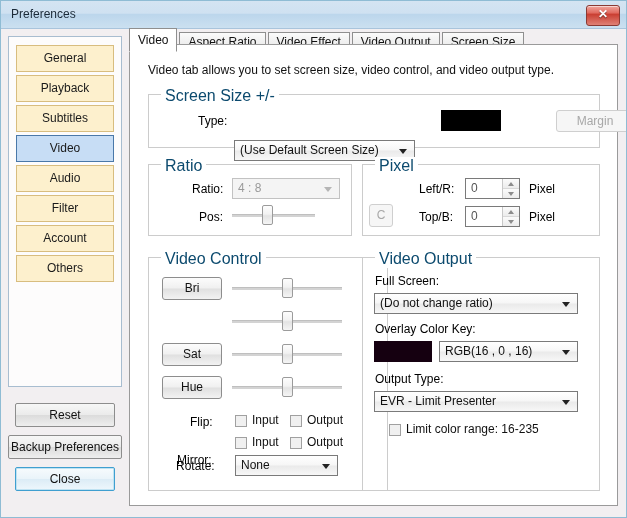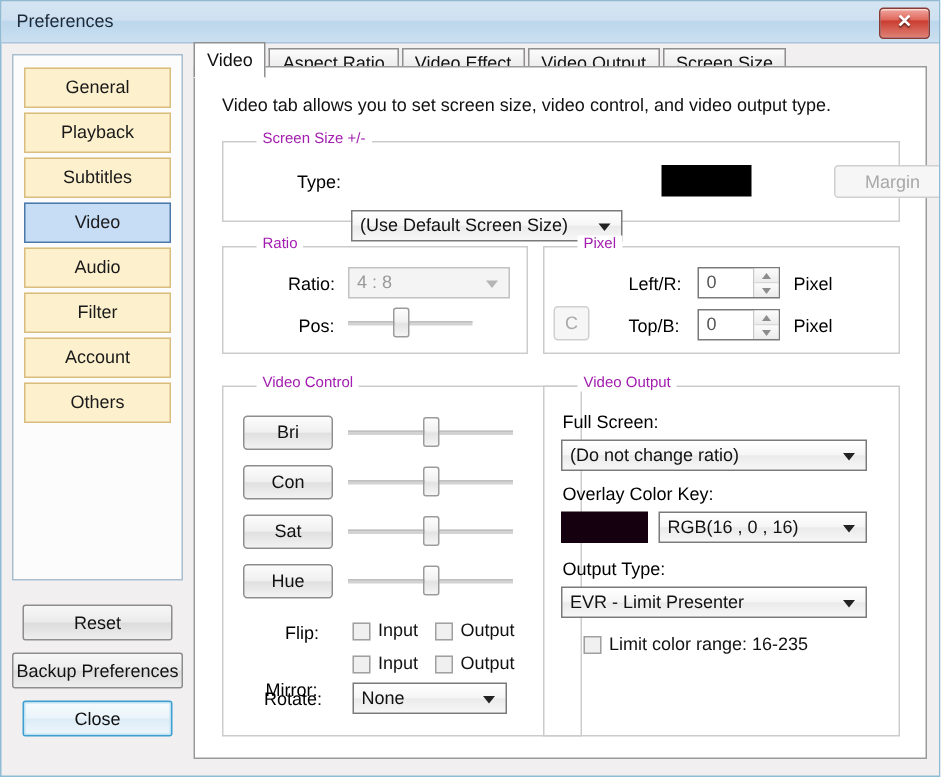--- a/index.html
+++ b/index.html
@@ -161,25 +161,25 @@
   }
 
   
   .group {
     position: absolute;
     border: 1px solid #cccccc;
     box-sizing: border-box;
   }
   .group > .legend {
     position: absolute;
-    top: -8px; left: 22px;
+    top: -8px; left: 12px;
     padding: 0 4px;
     background: #ffffff;
-    font-size: 10px;
-    color: #a21caf;
+    font-size: 16px;
+    color: #0c4a6e;
     white-space: nowrap;
   }
 
   .lbl {
     position: absolute;
     font-size: 12px;
     color: #000000;
     white-space: nowrap;
   }
 
@@ -422,21 +422,20 @@
 
     <div class="group" style="left:18px; top:212px; width:240px; height:234px;">
       <div class="legend">Video Control</div>
 
       <div class="btn" style="left:13px; top:19px; width:60px; height:23px; line-height:21px;">Bri</div>
       <div class="slider" style="left:83px; top:20px; width:110px;">
         <div class="track"></div>
         <div class="thumb" style="left: 50%;"></div>
       </div>
 
-      <div class="btn" style="left:13px; top:52px; width:60px; height:23px; line-height:21px;">Con</div>
       <div class="slider" style="left:83px; top:53px; width:110px;">
         <div class="track"></div>
         <div class="thumb" style="left: 50%;"></div>
       </div>
 
       <div class="btn" style="left:13px; top:85px; width:60px; height:23px; line-height:21px;">Sat</div>
       <div class="slider" style="left:83px; top:86px; width:110px;">
         <div class="track"></div>
         <div class="thumb" style="left: 50%;"></div>
       </div>

